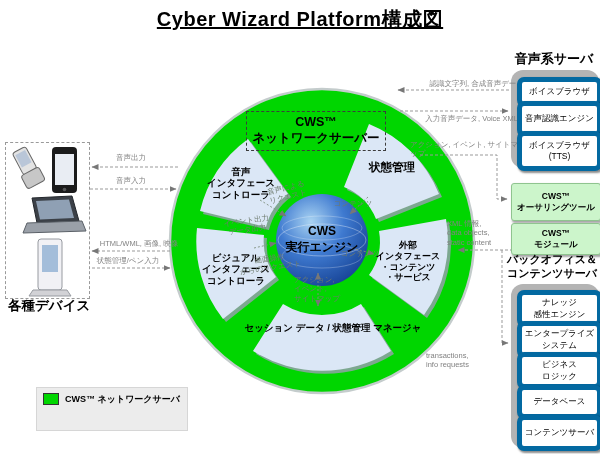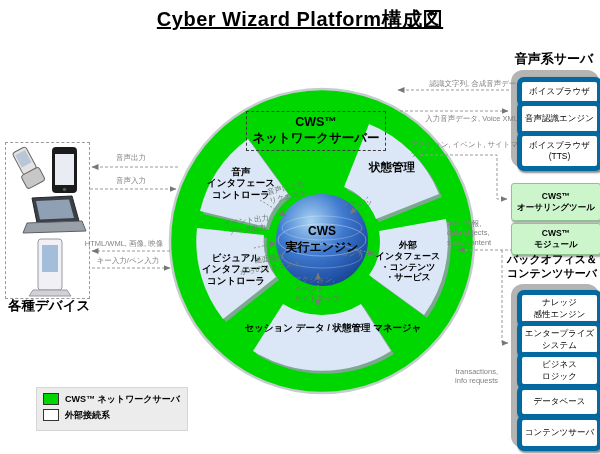--- a/index.html
+++ b/index.html
@@ -125,22 +125,22 @@
   </g>
 </svg>
 
 <div class="abs title"><span>Cyber Wizard Platform構成図</span></div>
 
 <div class="devbox"></div>
 <div class="t" style="left:8px;top:298px;width:110px;font-size:13.5px;font-weight:bold;">各種デバイス</div>
 
 <div class="t c flowlbl" style="left:92px;top:153px;width:78px;">音声出力</div>
 <div class="t c flowlbl" style="left:92px;top:176px;width:78px;">音声入力</div>
-<div class="t c flowlbl" style="left:72px;top:239px;width:104px;">HTML/WML, 画像, 映像</div>
-<div class="t c flowlbl" style="left:76px;top:256px;width:104px;">キー入力/ペン入力</div>
+<div class="t c flowlbl" style="left:87px;top:239px;width:104px;">HTML/WML, 画像, 映像</div>
+<div class="t c flowlbl" style="left:76px;top:256px;width:104px;">状態管理/ペン入力</div>
 
 <div class="serverlbl">CWS™
 ネットワークサーバー</div>
 <div class="corelbl" style="color:#000;">CWS
 実行エンジン</div>
 
 <div class="t seg" style="left:198px;top:166px;width:86px;font-size:9.5px;">音声
 インタフェース
 コントローラ</div>
 <div class="t seg" style="left:350px;top:161px;width:84px;font-size:11.5px;">状態管理</div>
@@ -164,21 +164,21 @@
 <div class="t note" style="left:294px;top:275px;width:52px;text-align:left;">アクション,
 イベント,
 サイトマップ</div>
 
 <div class="t flowlbl" style="left:398px;top:79px;width:126px;text-align:right;">認識文字列, 合成音声データ</div>
 <div class="t flowlbl" style="left:398px;top:114px;width:120px;text-align:right;">入力音声データ, Voice XML</div>
 <div class="t flowlbl" style="left:410px;top:140px;width:114px;text-align:left;">アクション, イベント, サイトマップ</div>
 <div class="t flowlbl" style="left:447px;top:219px;width:72px;text-align:left;">XML 情報,
 data objects,
 static content</div>
-<div class="t flowlbl" style="left:426px;top:367px;width:72px;text-align:right;">transactions,
+<div class="t flowlbl" style="left:426px;top:351px;width:72px;">transactions,
 info requests</div>
 
 <div class="hdr" style="left:508px;top:50px;width:92px;font-size:13px;">音声系サーバ</div>
 <div class="panel" style="left:511px;top:70px;width:88px;height:98px;"></div>
 <div class="wbox" style="left:517px;top:77px;width:75px;height:20px;">ボイスブラウザ</div>
 <div class="wbox" style="left:517px;top:101px;width:75px;height:26px;">音声認識エンジン</div>
 <div class="wbox" style="left:517px;top:131px;width:75px;height:30px;">ボイスブラウザ
 (TTS)</div>
 
 <div class="gbox" style="left:511px;top:183px;width:88px;height:36px;">CWS™
@@ -196,17 +196,13 @@
 <div class="wbox" style="left:517px;top:352px;width:75px;height:27px;">ビジネス
 ロジック</div>
 <div class="wbox" style="left:517px;top:385px;width:75px;height:24px;">データベース</div>
 <div class="wbox" style="left:517px;top:415px;width:75px;height:26px;">コンテンツサーバ</div>
 
 <div class="legend">
   <div class="legrow">
     <span class="sw" style="background:#00d600;"></span>
     <span style="font-size:9px;font-weight:bold;">CWS™ ネットワークサーバ</span>
   </div>
-  <div class="legrow">
-    <span class="sw" style="background:#ffffff;"></span>
-    <span style="font-size:9px;font-weight:bold;">外部接続系</span>
-  </div>
 </div>
 
 </body></html>

